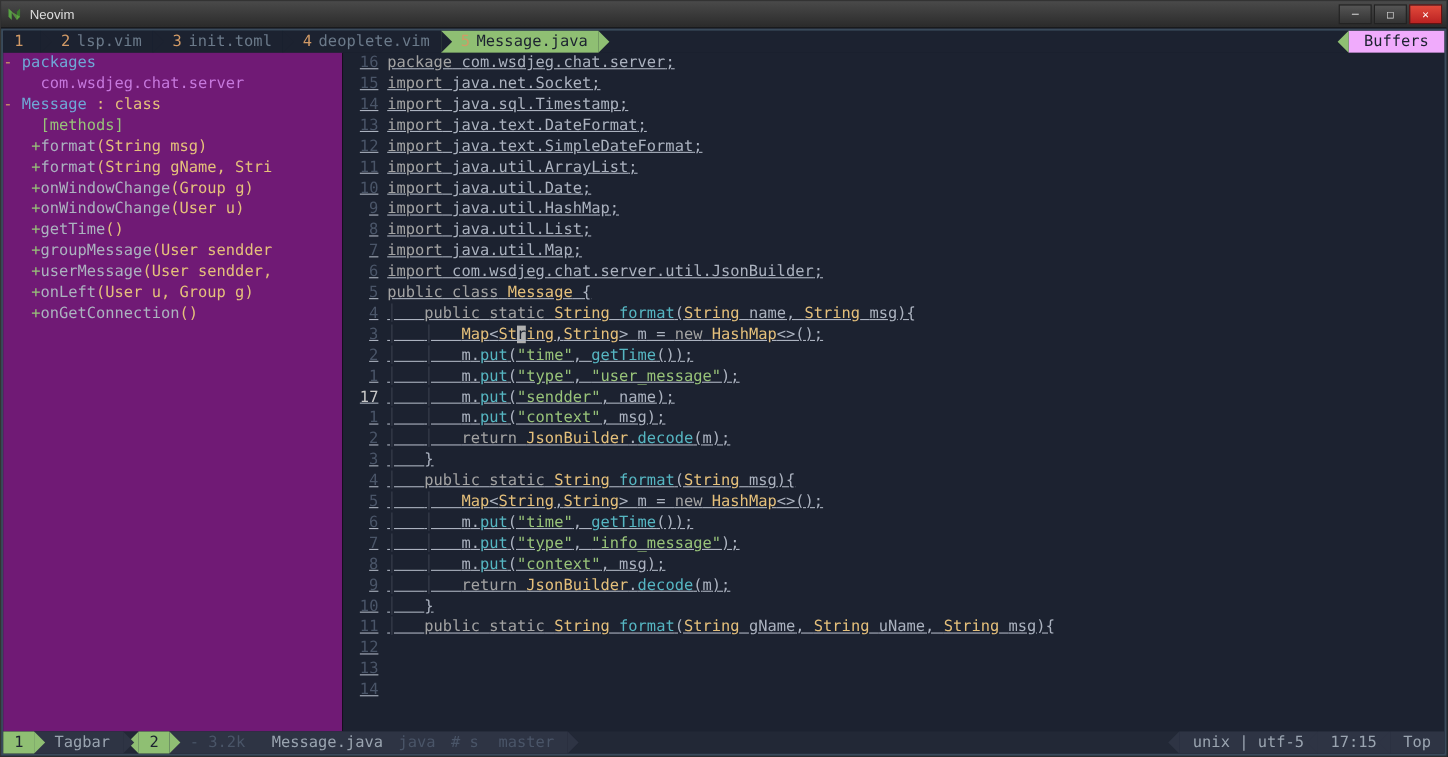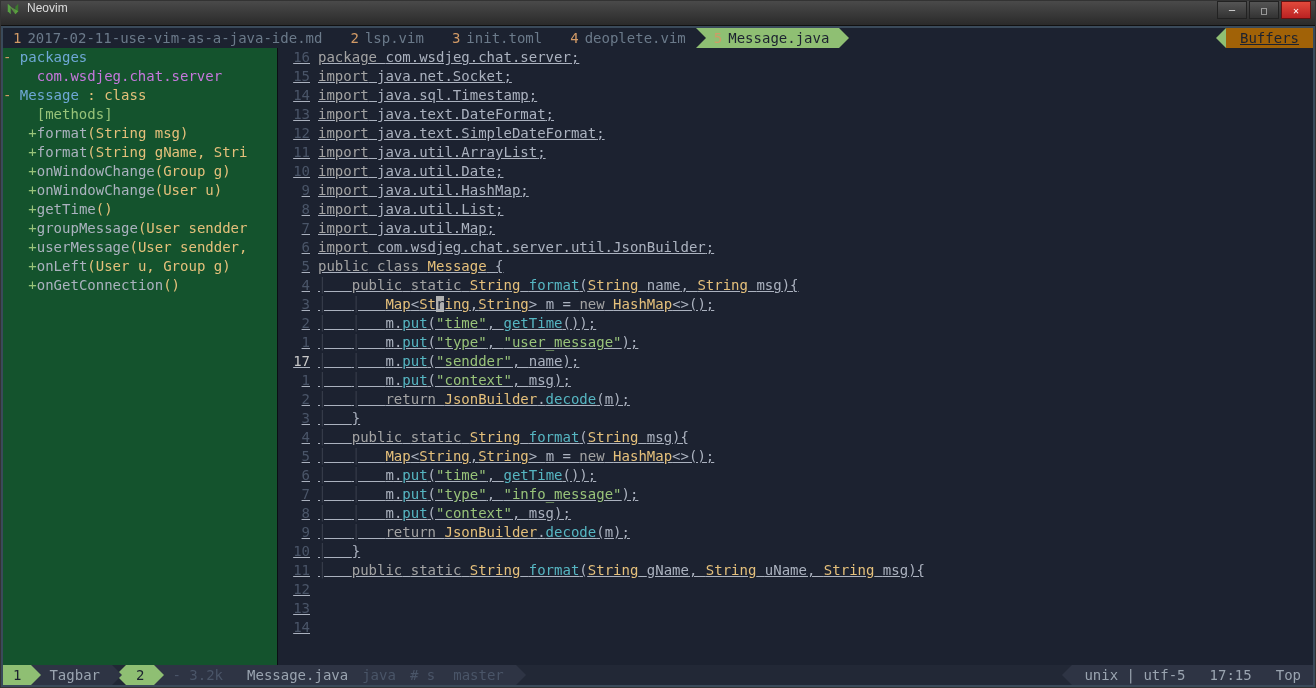--- a/index.html
+++ b/index.html
@@ -1,35 +1,35 @@
 <!DOCTYPE html>
 <html><head>
 <meta charset="utf-8">
 <style>
   * { margin:0; padding:0; box-sizing:border-box; }
   body { font-family:"Consolas","DejaVu Sans Mono","Liberation Mono",monospace; font-size:14px; background:#000; color:#abb2bf; overflow:hidden; width:1316px; height:688px; }
   .window-frame { width:1316px; height:688px; background:#1a1e27; border:1px solid #333; position:relative; }
-  .titlebar { height:25px; background:linear-gradient(#4a4a4a,#2a2a2a); display:flex; padding:0 4px; border-bottom:1px solid #111;}
+  .titlebar { height:25px; background:linear-gradient(#4a4a4a,#2a2a2a); display:flex; align-items:center; padding:0 4px; border-bottom:1px solid #111;}
   .titlebar .logo { width:16px; height:16px; margin-right:6px; display:inline-flex; align-items:center; justify-content:center;}
   .titlebar .title { color:#ddd; font-family:"Segoe UI",sans-serif; font-size:12px; flex:1;}
   .win-btns { display:flex; gap:0; }
   .win-btn { width:30px; height:18px; display:flex; align-items:center; justify-content:center; font-size:10px; margin-left:2px;}
   .win-btn.min, .win-btn.max { background:linear-gradient(#555,#333); border:1px solid #222; color:#ddd;}
   .win-btn.close { background:linear-gradient(#e24a3b,#b22); border:1px solid #611; color:#fff;}
   .work-area { position:absolute; top:25px; left:0; right:0; bottom:0; background:#1c2230; border:2px solid #3a4a5a;}
   .tabline { height:20px; background:#1c2230; display:flex; align-items:stretch; font-size:14px; border-bottom:0; }
   .tab { display:flex; align-items:center; padding:0 10px 0 8px; color:#6b7a8a; background:#1c2230; white-space:nowrap; position:relative;}
   .tab.active { background:#8fbf73; color:#1c2230; }
   .tab.active::after { content:""; position:absolute; right:-10px; top:0; bottom:0; width:0; border-left:10px solid #8fbf73; border-top:10px solid transparent; border-bottom:10px solid transparent;}
   .tab::after { content:""; position:absolute; right:-10px; top:0; bottom:0; width:0; border-left:10px solid #1c2230; border-top:10px solid transparent; border-bottom:10px solid transparent; z-index:1;}
   .tab .num { margin-right:6px; }
-  .buffers-btn { margin-left:auto; background:#a16207; color:#1c2230; display:flex; align-items:center; padding:0 14px; position:relative;text-decoration:underline;}
+  .buffers-btn { margin-left:auto; background:#f0abfc; color:#1c2230; display:flex; align-items:center; padding:0 14px; position:relative;}
   .buffers-btn::before { content:""; position:absolute; left:-10px; top:0; bottom:0; border-right:10px solid #8fbf73; border-top:10px solid transparent; border-bottom:10px solid transparent;}
   .splits { position:absolute; top:20px; left:0; right:0; bottom:20px; display:flex; }
-  .pane-left { width:275px; background:#14532d; overflow:hidden; border-right:1px solid #0b0e14; padding:0; }
+  .pane-left { width:309px; background:#701a75; overflow:hidden; border-right:1px solid #0b0e14; padding:0; }
   .pane-right { flex:1; background:#1c2230; overflow:hidden; display:flex;text-decoration:underline; }
   .gutter { width:40px; text-align:right; color:#4a5568; padding-right:8px; line-height:19px; font-size:14px;}
   .gutter .cur { color:#c8c8c8;}
   .code { flex:1; line-height:19px; white-space:pre; color:#abb2bf;}
   .tagbar { line-height:19px; padding:0; }
   .tagbar .row { white-space:pre; }
   .kw { color:#a3a3a3; }
   .type { color:#e5c07b; }
   .str { color:#98c379; }
   .fn { color:#56b6c2; }
@@ -74,21 +74,20 @@
       <div class="win-btn min">─</div>
       <div class="win-btn max">□</div>
       <div class="win-btn close">✕</div>
     </div>
   </div>
 
   <div class="work-area">
     <div class="tabline" id="tabline">
         <div class="tab" style="padding-left: 10px;">
           <span class="num">1</span>
-          <span>2017-02-11-use-vim-as-a-java-ide.md</span>
         </div>
         <div class="tab" style="padding-left: 18px;">
           <span class="num">2</span>
           <span>lsp.vim</span>
         </div>
         <div class="tab" style="padding-left: 18px;">
           <span class="num">3</span>
           <span>init.toml</span>
         </div>
         <div class="tab" style="padding-left: 18px;">

